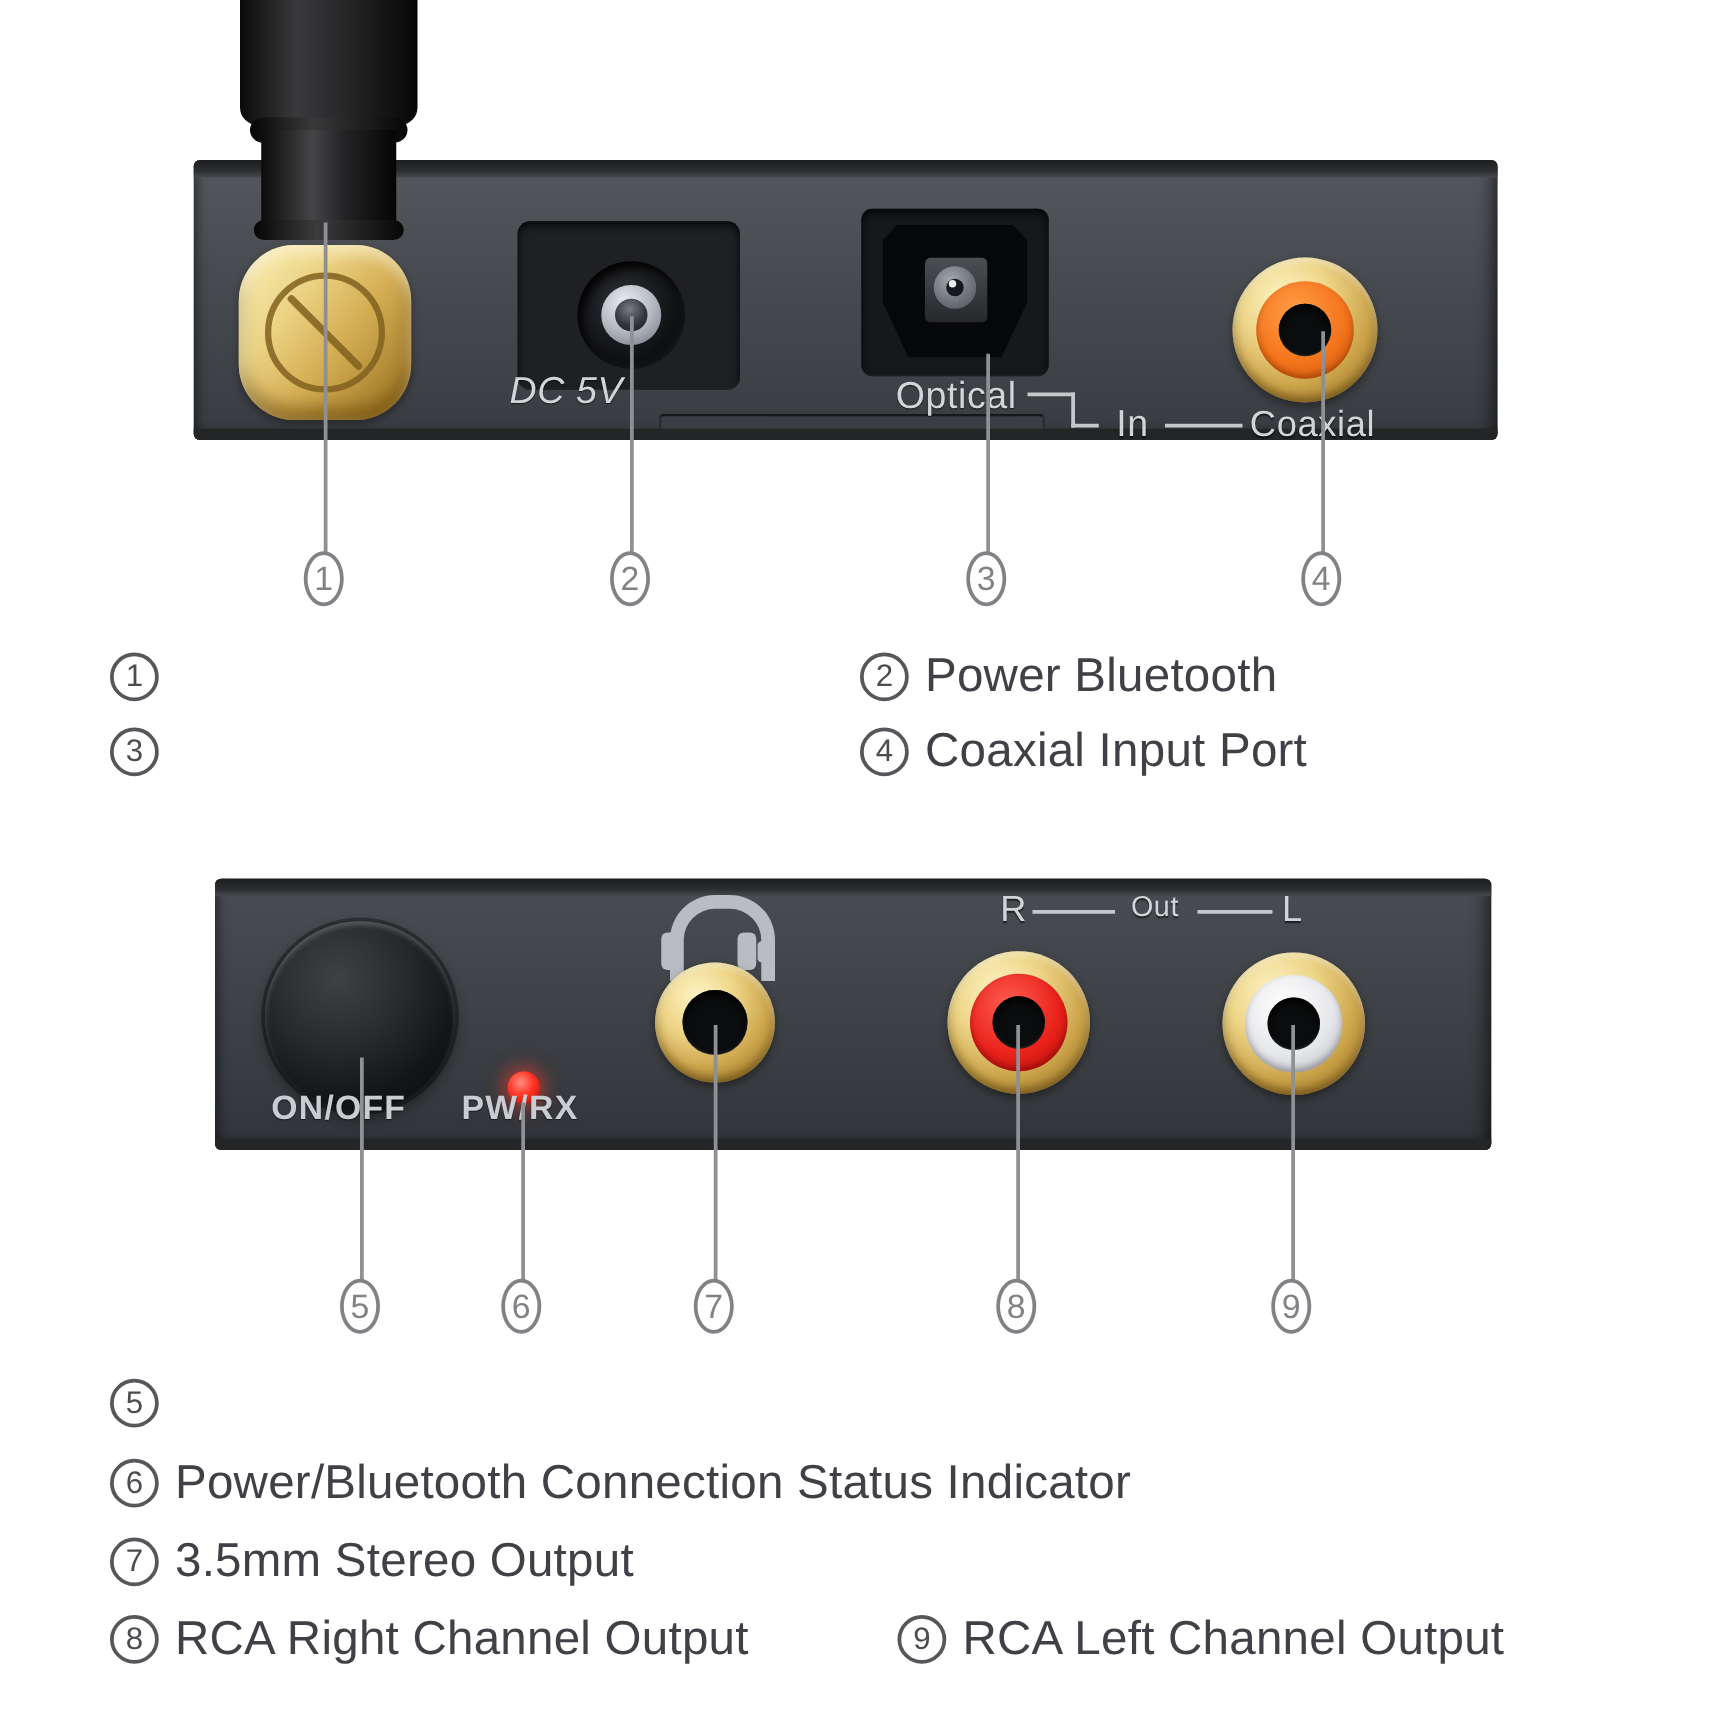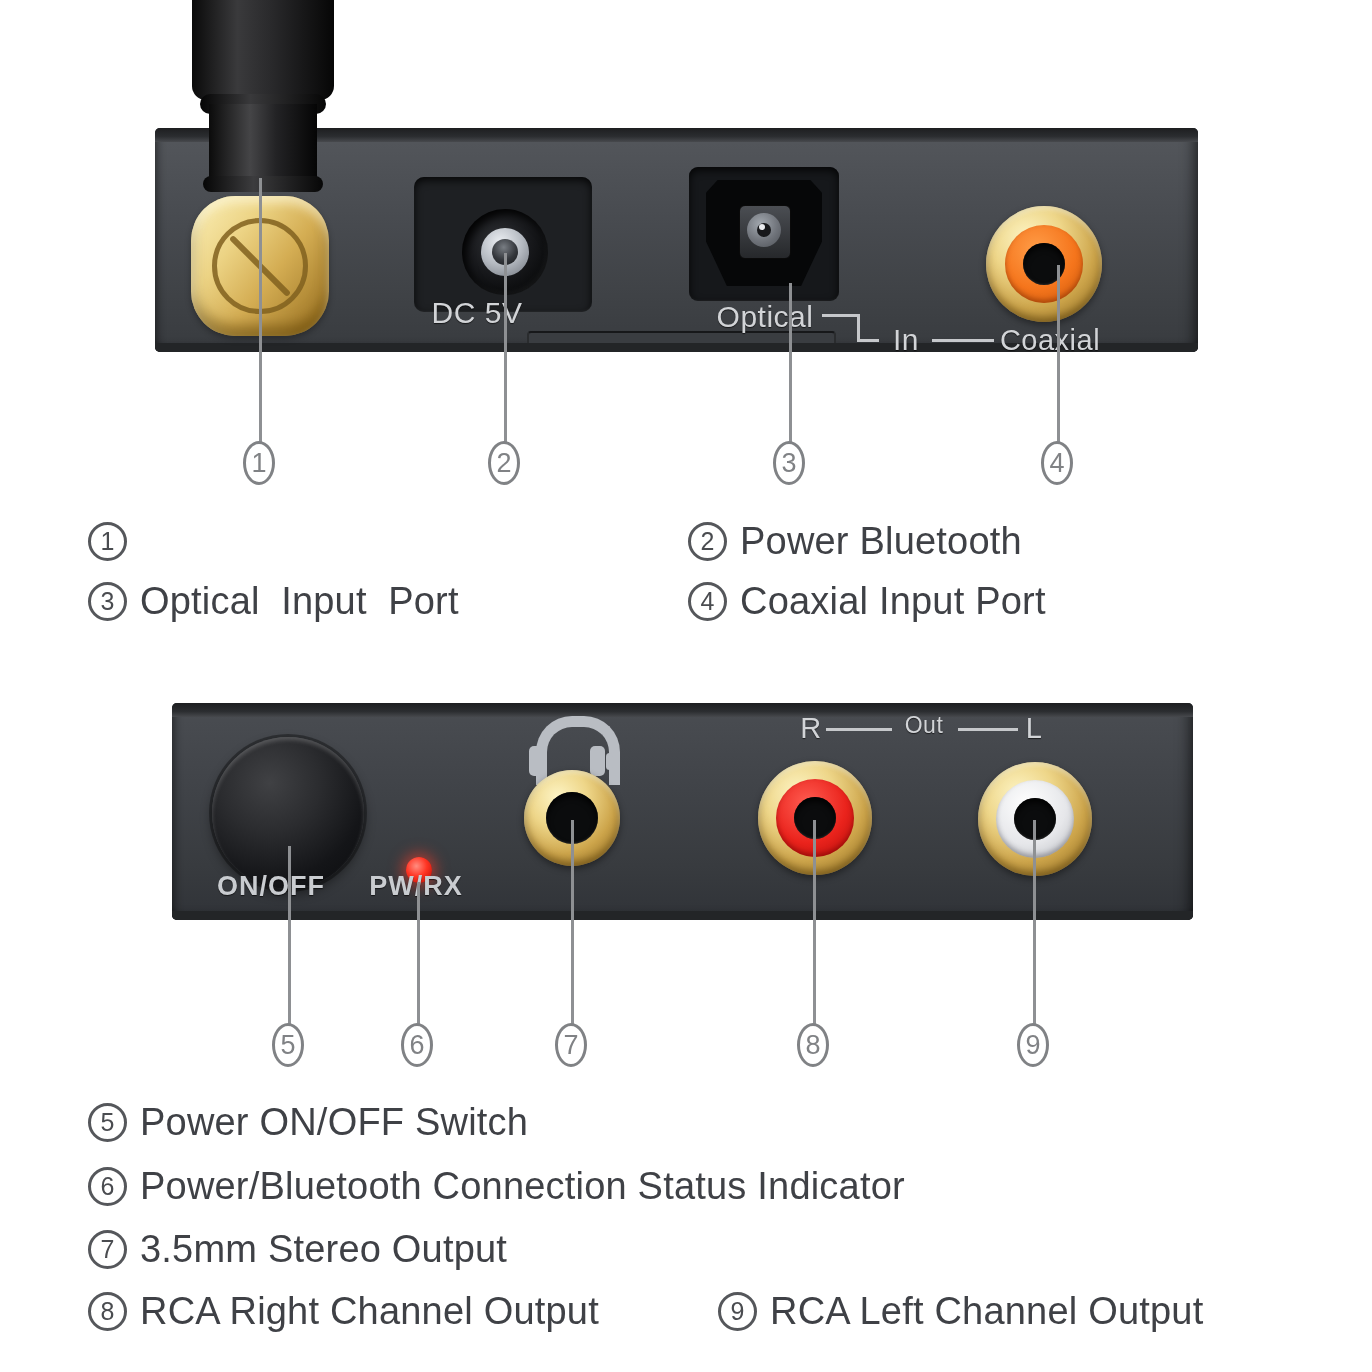--- a/index.html
+++ b/index.html
@@ -126,21 +126,21 @@
       <div class="abs nut-ring" style="left:21px;top:22px;width:86px;height:86px;"></div>
       <div class="abs nut-slash" style="left:28px;top:67px;width:82px;height:6px;"></div>
     </div>
   </div>
 
   <div class="abs dc-port" style="left:414px;top:177px;width:178px;height:135px;">
     <div class="abs dc-hole" style="left:48px;top:32px;width:86px;height:86px;"></div>
     <div class="abs dc-ring" style="left:67px;top:51px;width:48px;height:48px;"></div>
     <div class="abs dc-pin" style="left:78px;top:62px;width:26px;height:26px;"></div>
   </div>
-  <div class="plabel" style="left:400px;top:296px;width:154px;">DC 5V</div>
+  <div class="plabel" style="left:376px;top:296px;width:154px;font-style:italic;">DC 5V</div>
 
   <div class="abs opt-port" style="left:689px;top:167px;width:150px;height:134px;">
     <div class="abs opt-body" style="left:17px;top:13px;width:116px;height:106px;"></div>
     <div class="abs opt-plug" style="left:50px;top:38px;width:50px;height:52px;"></div>
     <div class="abs opt-circle" style="left:58px;top:46px;width:34px;height:34px;"></div>
     <div class="abs opt-hole" style="left:68px;top:56px;width:14px;height:14px;"></div>
     <div class="abs opt-dot" style="left:70px;top:57px;width:6px;height:6px;"></div>
   </div>
 
   <div>
@@ -238,30 +238,28 @@
 
   <div class="legend-item" style="left:88px;top:518px;">
     <span class="legend-num">1</span>
   </div>
   <div class="legend-item" style="left:688px;top:518px;">
     <span class="legend-num">2</span>
     <span class="legend-label">Power Bluetooth</span>
   </div>
   <div class="legend-item" style="left:88px;top:578px;">
     <span class="legend-num">3</span>
-    <span class="legend-label">Optical  Input  Port</span>
   </div>
   <div class="legend-item" style="left:688px;top:578px;">
     <span class="legend-num">4</span>
     <span class="legend-label">Coaxial Input Port</span>
   </div>
 
   <div class="legend-item" style="left:88px;top:1099px;">
     <span class="legend-num">5</span>
-    <span class="legend-label">Power ON/OFF Switch</span>
   </div>
   <div class="legend-item" style="left:88px;top:1163px;">
     <span class="legend-num">6</span>
     <span class="legend-label">Power/Bluetooth Connection Status Indicator</span>
   </div>
   <div class="legend-item" style="left:88px;top:1226px;">
     <span class="legend-num">7</span>
     <span class="legend-label">3.5mm Stereo Output</span>
   </div>
   <div class="legend-item" style="left:88px;top:1288px;">

